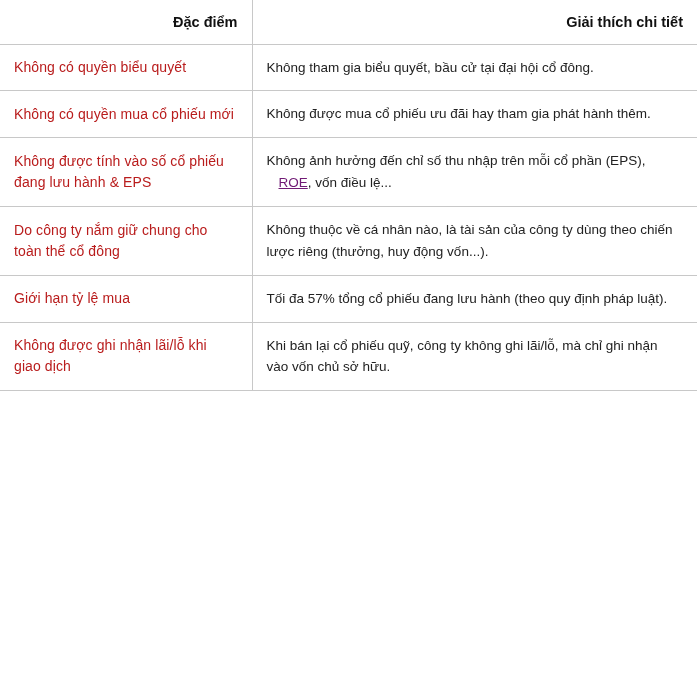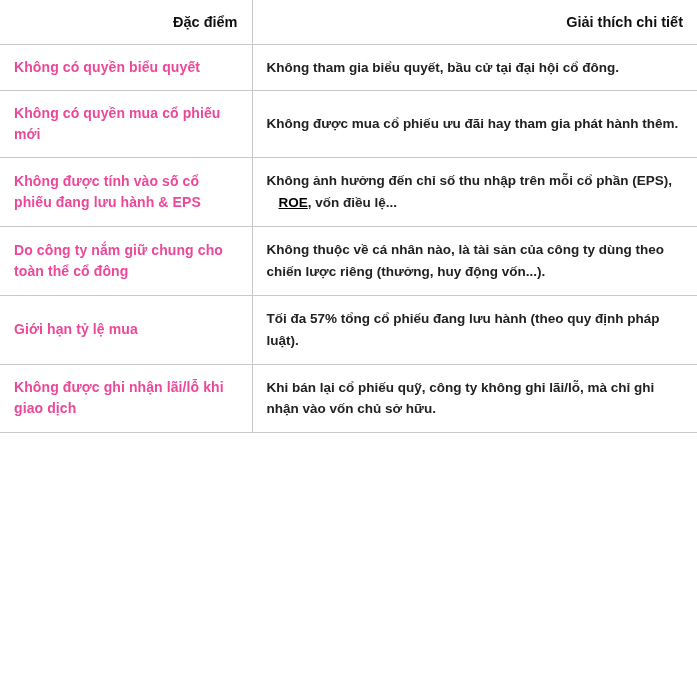--- a/index.html
+++ b/index.html
@@ -38,38 +38,38 @@
     font-size: 14.5px;
     font-weight: bold;
     text-align: right;
     color: #111111;
     padding-top: 11px;
     padding-bottom: 11px;
     height: 44px;
   }
   table.feature-table tbody td.cell-feature {
     font-size: 14px;
-    font-weight: bold;
-    color: #ec4899;
+    font-weight: normal;
+    color: #b91c1c;
     line-height: 1.5;
     letter-spacing: 0.1px;
   }
   table.feature-table tbody td.cell-explain {
     font-size: 13.5px;
-    font-weight: bold;
+    font-weight: normal;
     color: #222222;
     line-height: 1.62;
   }
   
   table.feature-table tr > *:first-child { border-left: none; }
   table.feature-table tr > *:last-child { border-right: none; }
   table.feature-table thead tr > * { border-top: none; }
 
   a.inline-link {
-    color: #000000;
+    color: #701a75;
     text-decoration: underline;
     margin-left: 12px;
   }
 </style>
 </head>
 <body>
 
 <div class="table-wrap">
   <table class="feature-table">
     <colgroup>

